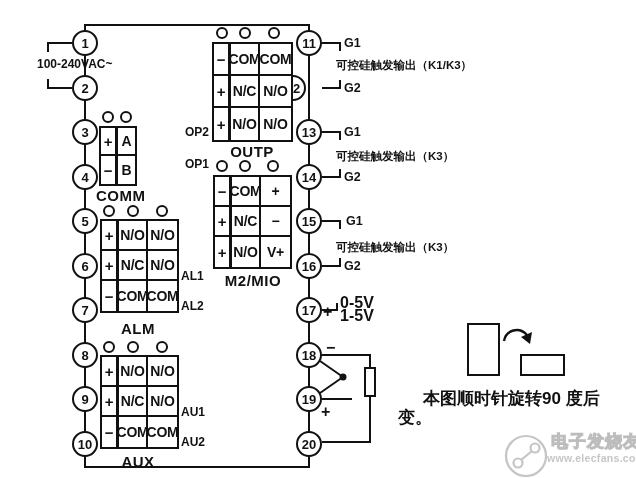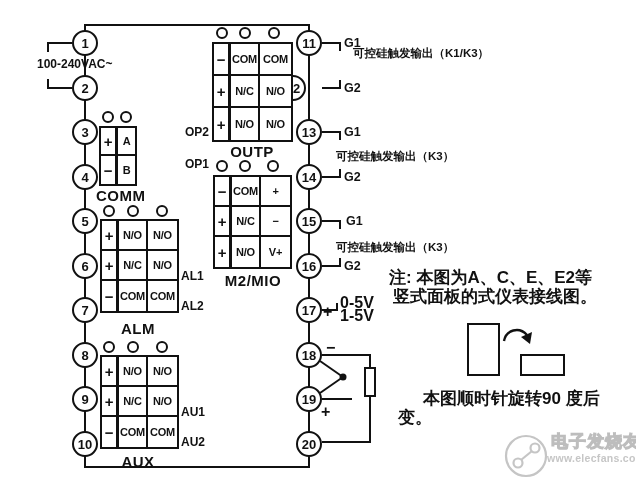--- a/index.html
+++ b/index.html
@@ -4,21 +4,21 @@
 <style>
   html,body{margin:0;padding:0;background:#fff;}
   .stage{position:relative;width:636px;height:478px;background:#fff;overflow:hidden;
          font-family:"Liberation Sans","DejaVu Sans",sans-serif;color:#111;}
   svg.wires{position:absolute;left:0;top:0;}
   .term{position:absolute;width:26px;height:26px;box-sizing:border-box;border:2px solid #111;
         border-radius:50%;background:#fff;display:flex;align-items:center;justify-content:center;
         font-size:13px;font-weight:600;z-index:2;}
   .block{position:absolute;display:grid;border:2px solid #111;background:#fff;z-index:2;}
   .bcell{box-sizing:border-box;display:flex;align-items:center;justify-content:center;
-         font-size:11px;font-weight:700;letter-spacing:-0.2px;}
+         font-size:14px;font-weight:700;letter-spacing:-0.2px;}
   .bcell.sign{border-right:3px solid #111;font-size:15px;}
   .bcell.cr{border-right:2px solid #111;}
   .bcell.rb{border-bottom:2px solid #111;}
   .btitle{position:absolute;font-size:15px;font-weight:700;letter-spacing:0.5px;text-align:center;z-index:2;}
   .rowlabel{position:absolute;font-size:12px;font-weight:700;z-index:2;margin-top:41px;}
   .glabel{position:absolute;font-size:12.5px;font-weight:700;z-index:2;}
   .scrlabel{position:absolute;font-size:11.5px;font-weight:600;white-space:nowrap;z-index:2;}
   .vlabel{position:absolute;font-size:16px;font-weight:700;z-index:2;}
   .signlabel{position:absolute;font-size:16px;font-weight:700;z-index:2;}
   .powerlabel{position:absolute;font-size:12px;font-weight:700;z-index:2;margin-left:36px;}
@@ -189,33 +189,29 @@
   <div class="rowlabel" style="left:181px;top:364px;">AU1</div>
   <div class="rowlabel" style="left:181px;top:394px;">AU2</div>
 
   <div class="glabel" style="left:344px;top:36px;">G1</div>
   <div class="glabel" style="left:344px;top:81px;">G2</div>
   <div class="glabel" style="left:344px;top:125px;">G1</div>
   <div class="glabel" style="left:344px;top:170px;">G2</div>
   <div class="glabel" style="left:346px;top:214px;">G1</div>
   <div class="glabel" style="left:344px;top:259px;">G2</div>
 
-  <div class="scrlabel" style="left:336px;top:46px;margin-left:17px;">可控硅触发输出（K1/K3）</div>
+  <div class="scrlabel" style="left:336px;top:58px;">可控硅触发输出（K1/K3）</div>
   <div class="scrlabel" style="left:336px;top:149px;">可控硅触发输出（K3）</div>
   <div class="scrlabel" style="left:336px;top:240px;">可控硅触发输出（K3）</div>
 
   <div class="vlabel" style="left:340px;top:294px;">0-5V</div>
   <div class="vlabel" style="left:340px;top:307px;">1-5V</div>
   <div class="signlabel" style="left:323px;top:303px;">+</div>
   <div class="signlabel" style="left:326px;top:339px;">−</div>
   <div class="signlabel" style="left:321px;top:403px;">+</div>
 
-  <div class="note" style="left:389px;top:269px;">
-    <div>注: 本图为A、C、E、E2等</div>
-    <div style="margin-left:4px;">竖式面板的式仪表接线图。</div>
-  </div>
 
   <div class="note" style="left:398px;top:390px;">
     <div style="margin-left:25px;">本图顺时针旋转90 度后</div>
     <div>变。</div>
   </div>
 
 </div>
 
 </body></html>

